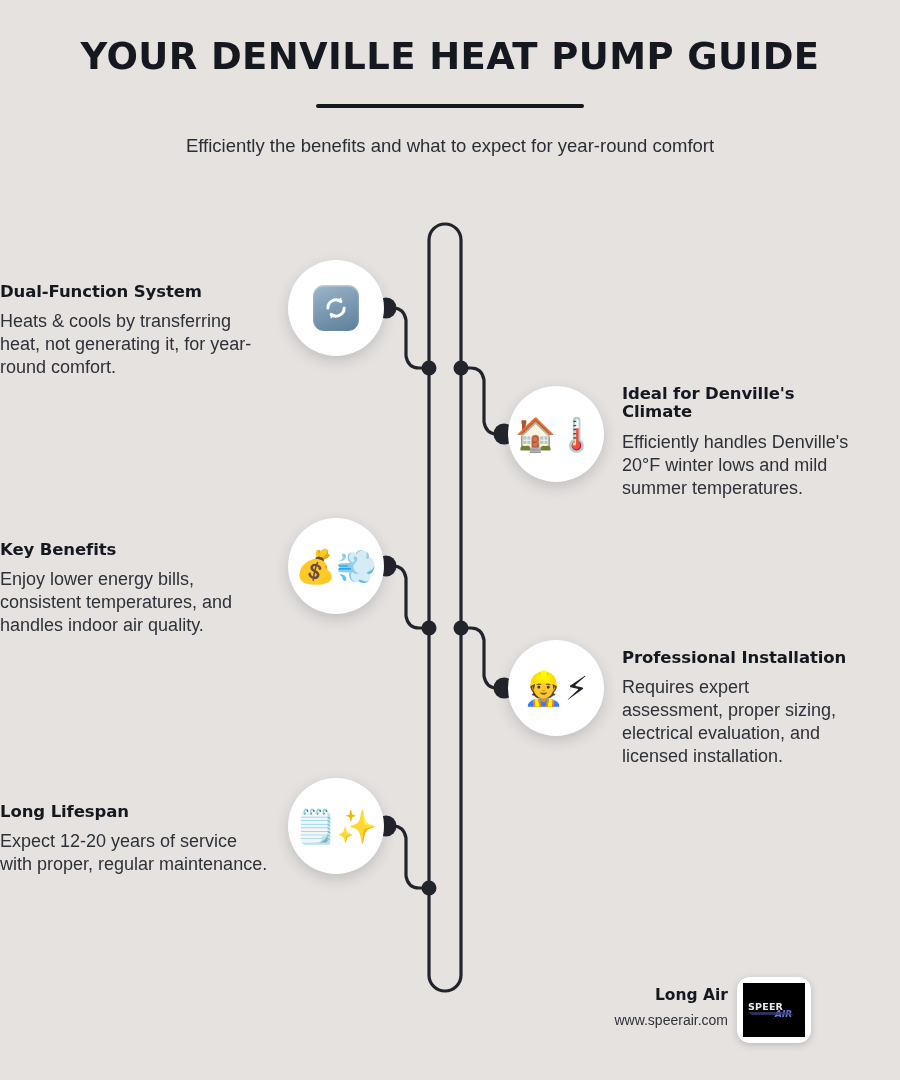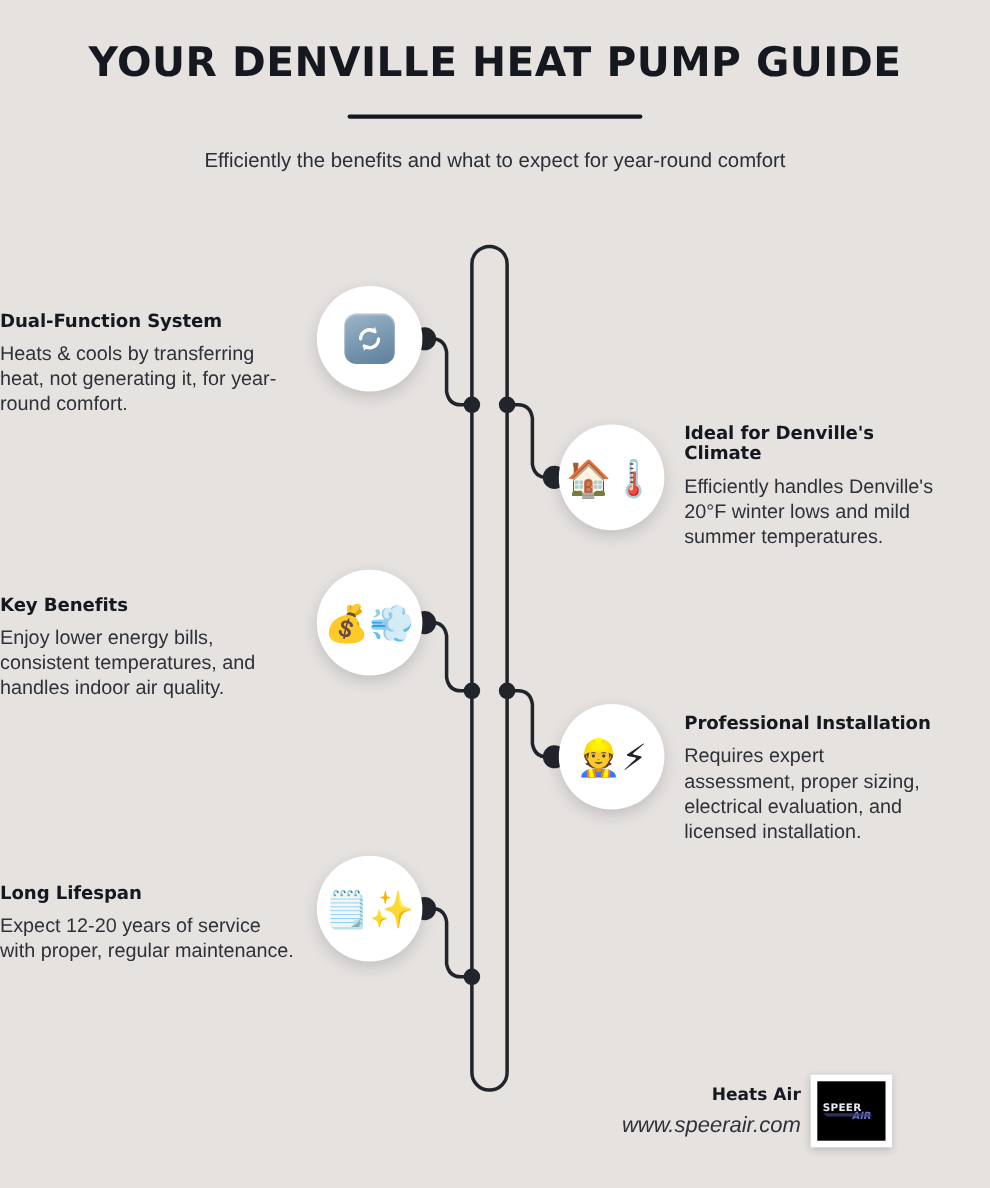--- a/index.html
+++ b/index.html
@@ -138,32 +138,31 @@
   }
   .brand-name {
     margin: 0;
     font-size: 15.5px;
     font-weight: bold;
     color: #16181f;
     font-family: "DejaVu Sans", sans-serif;
   }
   .brand-url {
     margin: 8px 0 0 0;
-    font-size: 20px;
+    font-size: 14px;
     color: #2f3138;
-    font-style: italic;
   }
   .logo-box {
     position: absolute;
     left: 737px;
     top: 977px;
     width: 74px;
     height: 66px;
     background: #ffffff;
-    border-radius: 0;
+    border-radius: 13px;
     box-shadow: 0 2px 7px rgba(40,40,45,0.22);
     display: flex;
     align-items: center;
     justify-content: center;
   }
   .logo-inner {
     width: 62px;
     height: 54px;
     background: #000000;
     display: flex;
@@ -258,21 +257,21 @@
     <p class="item-title">Long Lifespan</p>
     <p class="item-desc">Expect 12-20 years of service with proper, regular maintenance.</p>
   </div>
 </div>
 <div class="bubble" style="left:288px; top:778px">
   <span class="glyphs">🗒️✨</span>
 </div>
 
 <div class="footer">
   <div class="footer-text">
-    <p class="brand-name">Heats Air</p>
+    <p class="brand-name">Long Air</p>
     <p class="brand-url">www.speerair.com</p>
   </div>
 </div>
 <div class="logo-box">
   <div class="logo-inner">
     <svg width="60" height="30" viewBox="0 0 60 30">
       <text x="4" y="15" font-family="DejaVu Sans, sans-serif" font-size="9.5" font-weight="bold" fill="#e9e9f2" letter-spacing="0.2">SPEER</text>
       <text x="31" y="22" font-family="DejaVu Sans, sans-serif" font-size="9" font-weight="bold" font-style="italic" fill="#6b7ad8">AIR</text>
       <path d="M4 17 L44 17 L50 20 L8 20 Z" fill="#3b3f7a" opacity="0.75"></path>
     </svg>

